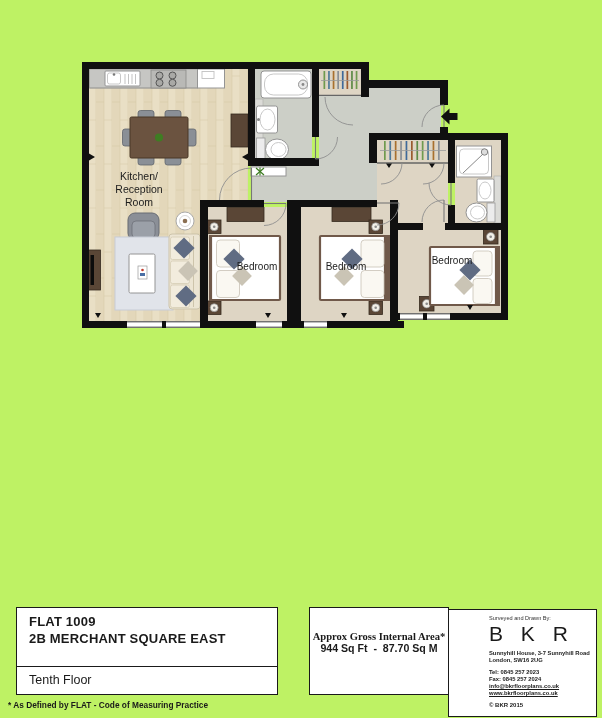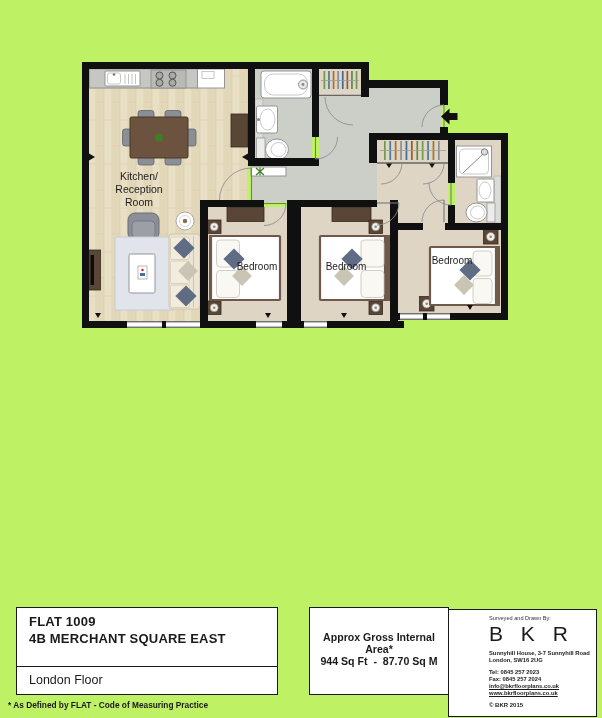--- a/index.html
+++ b/index.html
@@ -39,21 +39,21 @@
   .lbl{font-size:10.5px;fill:#1c1c1c;text-anchor:middle;}
   .lbl2{font-size:10px;fill:#1c1c1c;text-anchor:middle;}
 
   
   .box{position:absolute;border:1.6px solid #1a1a1a;box-sizing:border-box;background:#fff;}
   .box-left{left:2px;top:607px;width:262px;height:88px;margin-left:14px;}
   .prop{margin:6px 0 0 12px;font-weight:bold;font-size:13px;line-height:16.5px;letter-spacing:.2px;}
   .divider{position:absolute;left:0;right:0;top:58px;border-top:1.4px solid #1a1a1a;}
   .floorline{position:absolute;left:12px;top:65px;font-size:12.5px;}
   .box-mid{left:309px;top:607px;width:140px;height:88px;text-align:center;}
-  .area-title{margin-top:23px;font-weight:bold;font-size:10.6px;}
+  .area-title{margin-top:23px;font-weight:bold;font-size:10.6px;font-family:Liberation Serif, serif;}
   .area-value{margin-top:0;font-weight:bold;font-size:10.6px;white-space:pre;}
   .box-bkr{left:448px;top:609px;width:149px;height:108px;padding:5px 0 0 40px;}
   .surv{font-size:5.6px;color:#333;}
   .bkr-name{font-size:21px;letter-spacing:6px;margin-top:1px;}
   .bkr-addr{margin-top:4px;font-size:5.8px;font-weight:bold;line-height:7.2px;}
   .bkr-contact{margin-top:5px;font-size:5.8px;font-weight:bold;line-height:7px;}
   .u{text-decoration:underline;}
   .bkr-copy{margin-top:5px;font-size:6px;font-weight:bold;}
   .footnote-left{position:absolute;left:8px;top:700px;font-size:8.3px;font-weight:bold;}
   .footnote-mid{position:absolute;left:168px;top:698px;width:200px;text-align:center;
@@ -396,24 +396,24 @@
   <text class="lbl" x="139" y="193">Reception</text>
   <text class="lbl" x="139" y="206">Room</text>
   <text class="lbl2" x="257" y="270">Bedroom</text>
   <text class="lbl2" x="346" y="270">Bedroom</text>
   <text class="lbl2" x="452" y="264">Bedroom</text>
 </svg>
 
 <div class="box box-left">
   <div class="prop">
     <div>FLAT 1009</div>
-    <div>4B MERCHANT SQUARE EAST</div>
+    <div>2B MERCHANT SQUARE EAST</div>
   </div>
   <div class="divider"></div>
-  <div class="floorline">London Floor</div>
+  <div class="floorline">Tenth Floor</div>
 </div>
 
 <div class="box box-mid">
   <div class="area-title">Approx Gross Internal Area*</div>
   <div class="area-value">944 Sq Ft  -  87.70 Sq M</div>
 </div>
 
 <div class="box box-bkr">
   <div class="surv">Surveyed and Drawn By:</div>
   <div class="bkr-name">B K R</div>

